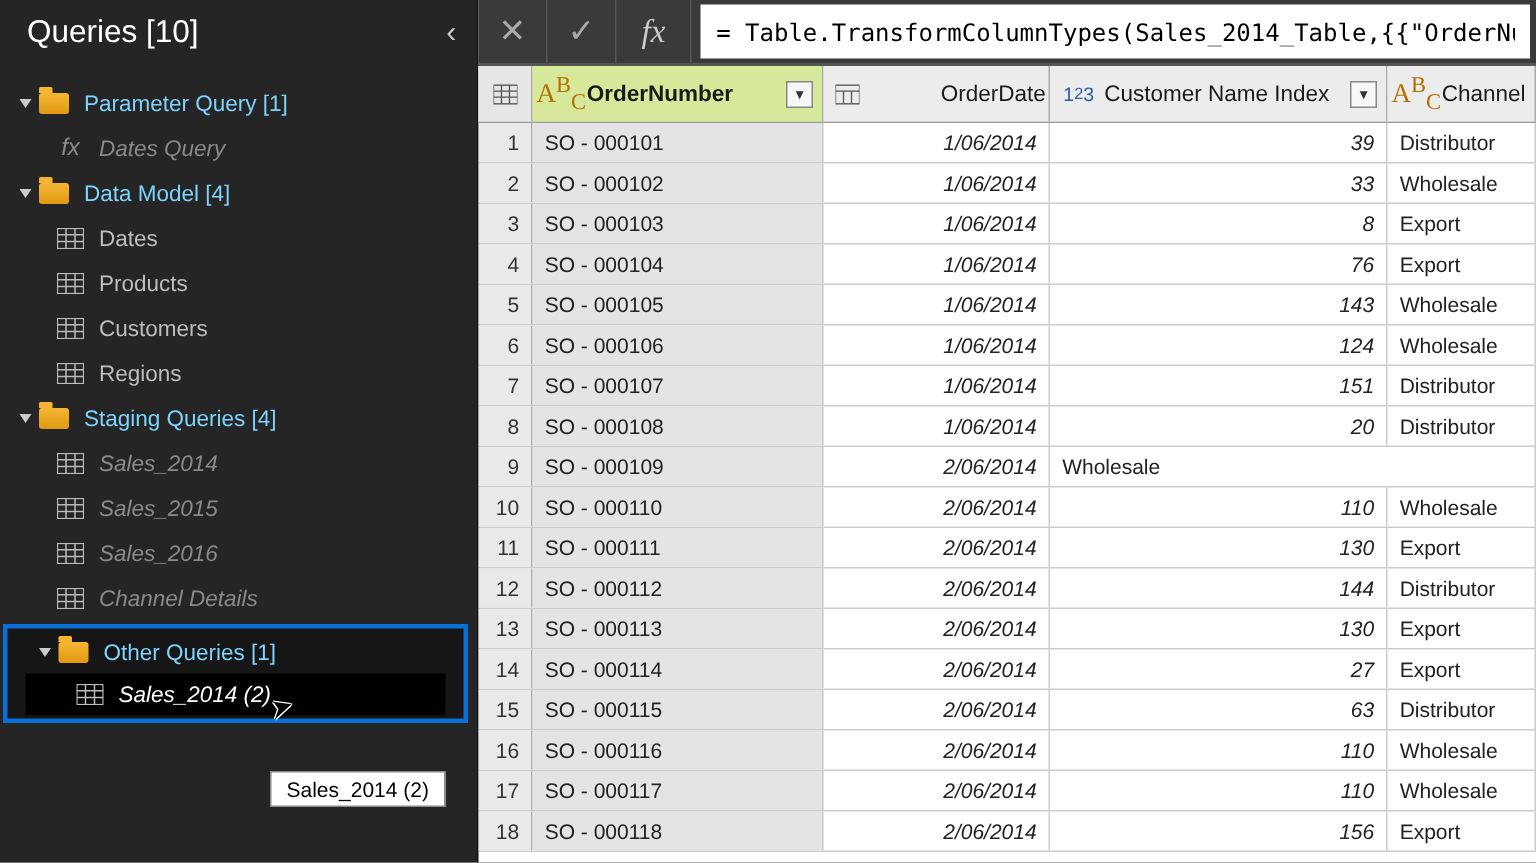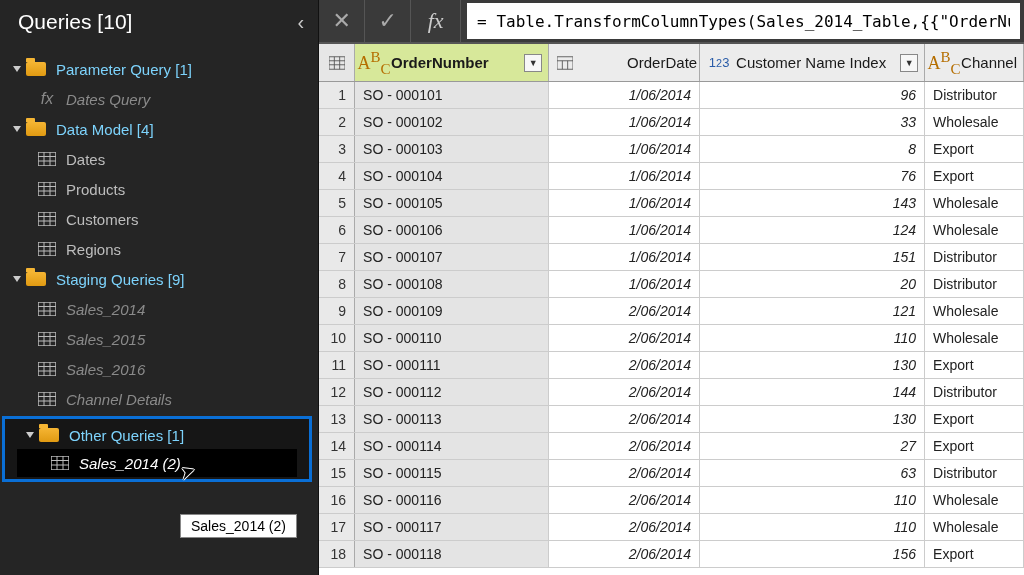--- a/index.html
+++ b/index.html
@@ -319,21 +319,21 @@
             <line x1="0" y1="9" x2="18" y2="9" stroke="#bbb"></line>
             <line x1="6" y1="0" x2="6" y2="14" stroke="#bbb"></line>
             <line x1="12" y1="0" x2="12" y2="14" stroke="#bbb"></line>
           </svg>
         </span>
         <span class="">Regions</span>
       </div>
       <div class="group-row">
         <span class="tri"></span>
         <span class="folder-icon"></span>
-        <span>Staging Queries [9]</span>
+        <span>Staging Queries [4]</span>
       </div>
       <div class="item-row">
         <span class="table-icon">
           <svg viewBox="0 0 18 14">
             <rect x="0" y="0" width="18" height="14" fill="none" stroke="#bbb" stroke-width="1.5"></rect>
             <line x1="0" y1="4.5" x2="18" y2="4.5" stroke="#bbb"></line>
             <line x1="0" y1="9" x2="18" y2="9" stroke="#bbb"></line>
             <line x1="6" y1="0" x2="6" y2="14" stroke="#bbb"></line>
             <line x1="12" y1="0" x2="12" y2="14" stroke="#bbb"></line>
           </svg>
@@ -450,21 +450,21 @@
         </span>
       <span>Channel</span>
     </div>
   </div>
 
   <div class="tbl-body" id="tbody">
       <div class="row">
         <div class="gutter">1</div>
         <div class="cell col-on">SO - 000101</div>
         <div class="cell col-od">1/06/2014</div>
-        <div class="cell col-cn">96</div>
+        <div class="cell col-cn">39</div>
         <div class="cell col-ch">Distributor</div>
       </div>
       <div class="row">
         <div class="gutter">2</div>
         <div class="cell col-on">SO - 000102</div>
         <div class="cell col-od">1/06/2014</div>
         <div class="cell col-cn">33</div>
         <div class="cell col-ch">Wholesale</div>
       </div>
       <div class="row">
@@ -506,21 +506,20 @@
         <div class="gutter">8</div>
         <div class="cell col-on">SO - 000108</div>
         <div class="cell col-od">1/06/2014</div>
         <div class="cell col-cn">20</div>
         <div class="cell col-ch">Distributor</div>
       </div>
       <div class="row">
         <div class="gutter">9</div>
         <div class="cell col-on">SO - 000109</div>
         <div class="cell col-od">2/06/2014</div>
-        <div class="cell col-cn">121</div>
         <div class="cell col-ch">Wholesale</div>
       </div>
       <div class="row">
         <div class="gutter">10</div>
         <div class="cell col-on">SO - 000110</div>
         <div class="cell col-od">2/06/2014</div>
         <div class="cell col-cn">110</div>
         <div class="cell col-ch">Wholesale</div>
       </div>
       <div class="row">

